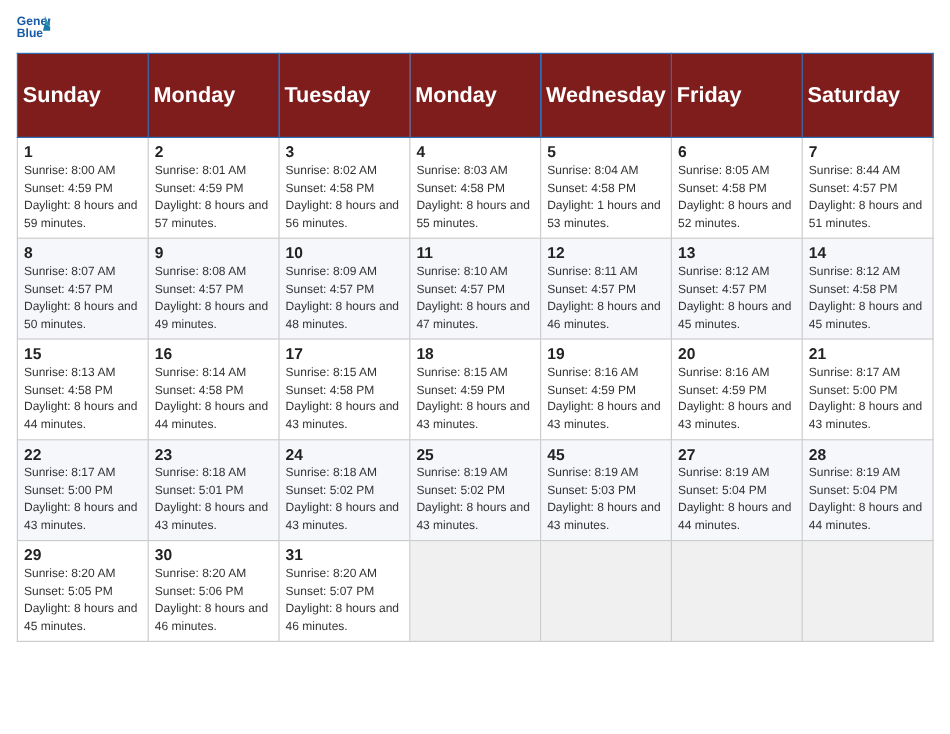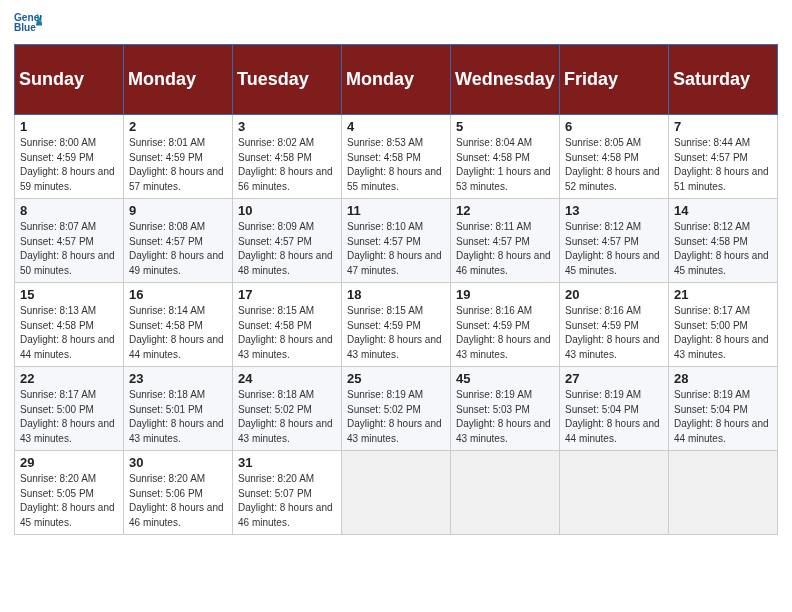--- a/index.html
+++ b/index.html
@@ -128,21 +128,21 @@
           <td>
             <span class="day-num">2</span>
             <div class="day-info"><span>Sunrise: 8:01 AM</span><br><span>Sunset: 4:59 PM</span><br><span>Daylight: 8 hours and 57 minutes.</span></div>
           </td>
           <td>
             <span class="day-num">3</span>
             <div class="day-info"><span>Sunrise: 8:02 AM</span><br><span>Sunset: 4:58 PM</span><br><span>Daylight: 8 hours and 56 minutes.</span></div>
           </td>
           <td>
             <span class="day-num">4</span>
-            <div class="day-info"><span>Sunrise: 8:53 AM</span><br><span>Sunset: 4:58 PM</span><br><span>Daylight: 8 hours and 55 minutes.</span></div>
+            <div class="day-info"><span>Sunrise: 8:03 AM</span><br><span>Sunset: 4:58 PM</span><br><span>Daylight: 8 hours and 55 minutes.</span></div>
           </td>
           <td>
             <span class="day-num">5</span>
             <div class="day-info"><span>Sunrise: 8:04 AM</span><br><span>Sunset: 4:58 PM</span><br><span>Daylight: 1 hours and 53 minutes.</span></div>
           </td>
           <td>
             <span class="day-num">6</span>
             <div class="day-info"><span>Sunrise: 8:05 AM</span><br><span>Sunset: 4:58 PM</span><br><span>Daylight: 8 hours and 52 minutes.</span></div>
           </td>
           <td>

